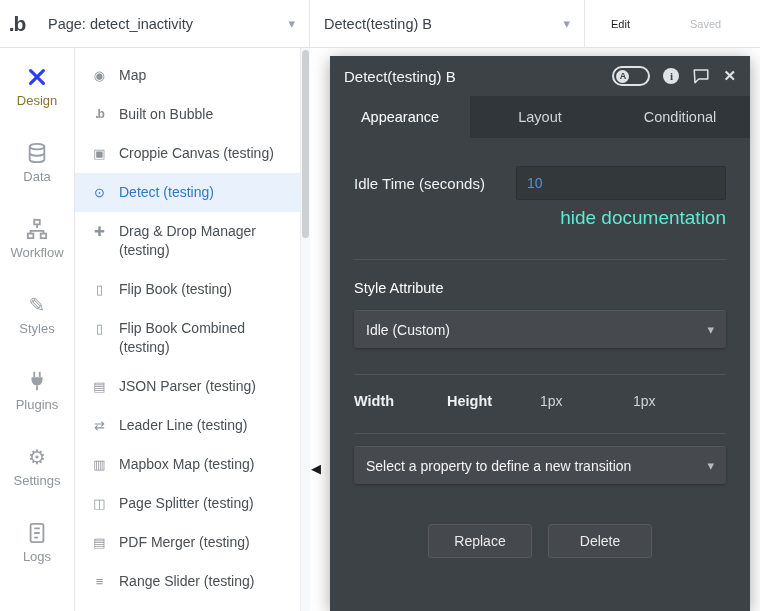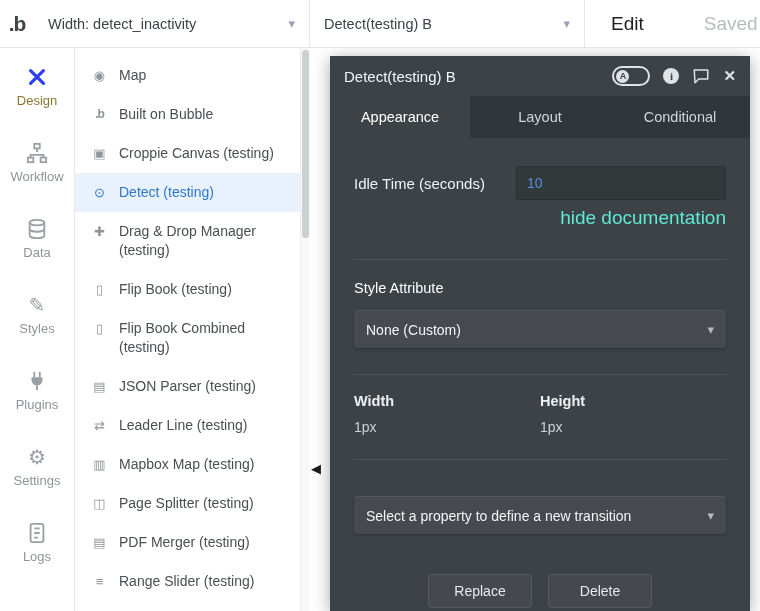--- a/index.html
+++ b/index.html
@@ -9,21 +9,21 @@
   
   .topbar { position:absolute; top:0; left:0; width:760px; height:48px; background:#fff;
             border-bottom:1px solid #e3e3e3; display:flex; align-items:stretch; z-index:20; }
   .logo { width:34px; display:flex; align-items:center; justify-content:center;
           font-weight:bold; font-size:21px; color:#3f4449; letter-spacing:-1px; }
   .top-dd { display:flex; align-items:center; justify-content:space-between;
             padding:0 14px; font-size:14.5px; color:#3c4249; cursor:pointer; }
   .dd1 { width:276px; border-right:1px solid #e6e6e6; }
   .dd2 { width:275px; border-right:1px solid #e6e6e6; }
   .chev { color:#96a2b4; font-size:13px; }
-  .top-right { display:flex; align-items:center; gap:28px; margin-left:26px; font-size:19px; }
+  .top-right { display:flex; align-items:center; gap:28px; margin-left:26px; font-size:11px; }
   .edit-lbl { color:#1d1f22; cursor:pointer; }
   .saved-lbl { color:#b7bbbf;margin-left:32px; }
 
   
   .sidebar { position:absolute; top:48px; left:0; width:75px; height:563px; background:#fff;
              border-right:1px solid #e6e6e6; z-index:10; }
   .side-item { height:76px; display:flex; flex-direction:column; align-items:center;
                justify-content:center; gap:4px; cursor:pointer; }
   .side-item .slbl { font-size:13px; color:#8f959a; }
   .side-item.active .slbl { color:#8a7430; }
@@ -81,78 +81,78 @@
   .hide-doc { margin-top:7px; text-align:right; font-size:19px; color:#5eead4; cursor:pointer; }
   .desc { margin-top:6px; font-size:13.5px; line-height:19px; color:#c6cacd; }
   .sep { margin-top:30px; border-top:1px solid rgba(255,255,255,.09); }
   .style-lbl { margin-top:20px; font-size:14.5px; color:#ffffff; }
   .dd-dark { margin-top:14px; height:38px; background:#464a4e; border-radius:3px;
              border-top:1px solid rgba(255,255,255,.08); box-shadow:0 1px 3px rgba(0,0,0,.3);
              display:flex; align-items:center; justify-content:space-between; padding:0 12px;
              font-size:14px; color:#f2f4f5; cursor:pointer; }
   .dd-dark .chevd { color:#b6babd; font-size:13px; }
   .sep2 { margin-top:26px; border-top:1px solid rgba(255,255,255,.09); }
-  .wh-grid { margin-top:18px; display:grid; grid-template-columns:1fr 1fr; row-gap:10px; }
+  .wh-grid { margin-top:18px; display:grid; grid-template-columns:1fr 1fr 1fr 1fr; row-gap:26px; }
   .wh-lbl { font-size:14.5px; font-weight:bold; color:#eef0f2; }
   .wh-val { font-size:14px; color:#cfd3d6; }
   .sep3 { margin-top:24px; border-top:1px solid rgba(255,255,255,.09); }
-  .dd-transition { margin-top:36px; }
+  .dd-transition { margin-top:12px; }
   .btn-row { margin-top:40px; display:flex; justify-content:space-between; padding:0 74px; }
   .p-btn { width:104px; height:34px; background:#45494d; border:1px solid #565a5e;
            border-radius:3px; color:#e8eaec; font-size:14px; cursor:pointer;
            font-family:"Liberation Sans", sans-serif; }
 </style>
 </head>
 <body>
 
 <div class="topbar">
   <div class="logo">.b</div>
   <div class="top-dd dd1">
-    <span>Width: detect_inactivity</span>
+    <span>Page: detect_inactivity</span>
     <span class="chev">▾</span>
   </div>
   <div class="top-dd dd2">
     <span>Detect(testing) B</span>
     <span class="chev">▾</span>
   </div>
   <div class="top-right">
     <span class="edit-lbl">Edit</span>
     <span class="saved-lbl">Saved</span>
   </div>
 </div>
 
 <div class="sidebar">
   <div class="side-item active">
     <span class="side-ic">
       <svg viewBox="0 0 24 24">
           <path d="M5 5L19 19M19 5L5 19" stroke="#2b3ff0" stroke-width="3.5" stroke-linecap="round"></path>
         </svg>
     </span>
     <span class="slbl">Design</span>
+  </div>
+  <div class="side-item">
+    <span class="side-ic">
+      <svg viewBox="0 0 24 24" fill="none" stroke="#9aa0a6" stroke-width="2">
+          <ellipse cx="12" cy="5" rx="8" ry="3"></ellipse>
+          <path d="M4 5v7c0 1.7 3.6 3 8 3s8-1.3 8-3V5"></path>
+          <path d="M4 12v7c0 1.7 3.6 3 8 3s8-1.3 8-3v-7"></path>
+        </svg>
+    </span>
+    <span class="slbl">Data</span>
   </div>
   <div class="side-item">
     <span class="side-ic">
       <svg viewBox="0 0 24 24" fill="none" stroke="#9aa0a6" stroke-width="2">
           <rect x="9" y="2" width="6" height="5"></rect>
           <rect x="2" y="17" width="6" height="5"></rect>
           <rect x="16" y="17" width="6" height="5"></rect>
           <path d="M12 7v4M5 17v-3h14v3"></path>
         </svg>
     </span>
     <span class="slbl">Workflow</span>
-  </div>
-  <div class="side-item">
-    <span class="side-ic">
-      <svg viewBox="0 0 24 24" fill="none" stroke="#9aa0a6" stroke-width="2">
-          <ellipse cx="12" cy="5" rx="8" ry="3"></ellipse>
-          <path d="M4 5v7c0 1.7 3.6 3 8 3s8-1.3 8-3V5"></path>
-          <path d="M4 12v7c0 1.7 3.6 3 8 3s8-1.3 8-3v-7"></path>
-        </svg>
-    </span>
-    <span class="slbl">Data</span>
   </div>
   <div class="side-item">
     <span class="side-ic">✎</span>
     <span class="slbl">Styles</span>
   </div>
   <div class="side-item">
     <span class="side-ic">
       <svg viewBox="0 0 24 24" fill="none" stroke="#9aa0a6" stroke-width="2">
           <path d="M9 2v6M15 2v6"></path>
           <path d="M6 8h12v3a6 6 0 0 1-12 0z" fill="#9aa0a6" stroke="none"></path>
@@ -267,21 +267,21 @@
     <div class="row-idle">
       <span class="field-lbl">Idle Time (seconds)</span>
       <input class="idle-input" type="text" value="10" style="">
     </div>
     <div class="hide-doc">hide documentation</div>
 
     <div class="sep"></div>
 
     <div class="style-lbl">Style Attribute</div>
     <div class="dd-dark">
-      <span>None (Custom)</span>
+      <span>Idle (Custom)</span>
       <span class="chevd">▾</span>
     </div>
 
     <div class="sep2"></div>
 
     <div class="wh-grid">
       <span class="wh-lbl">Width</span>
       <span class="wh-lbl">Height</span>
       <span class="wh-val">1px</span>
       <span class="wh-val">1px</span>

